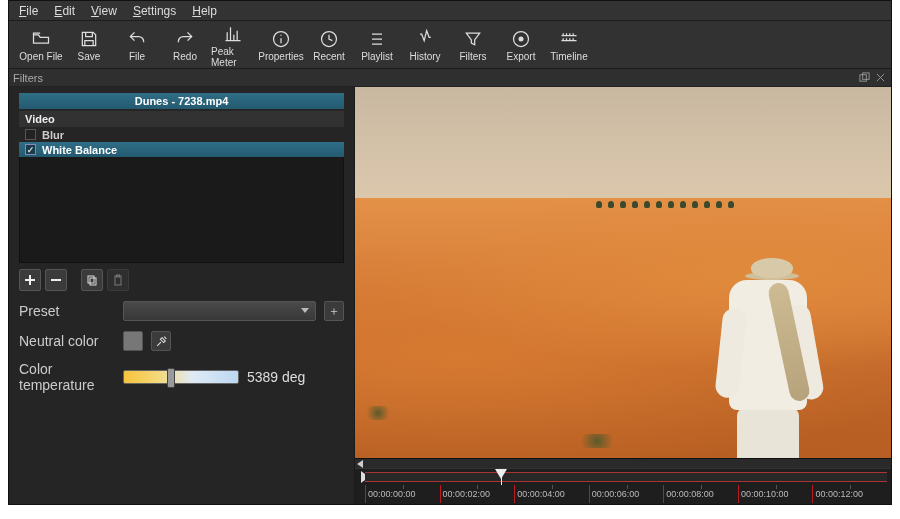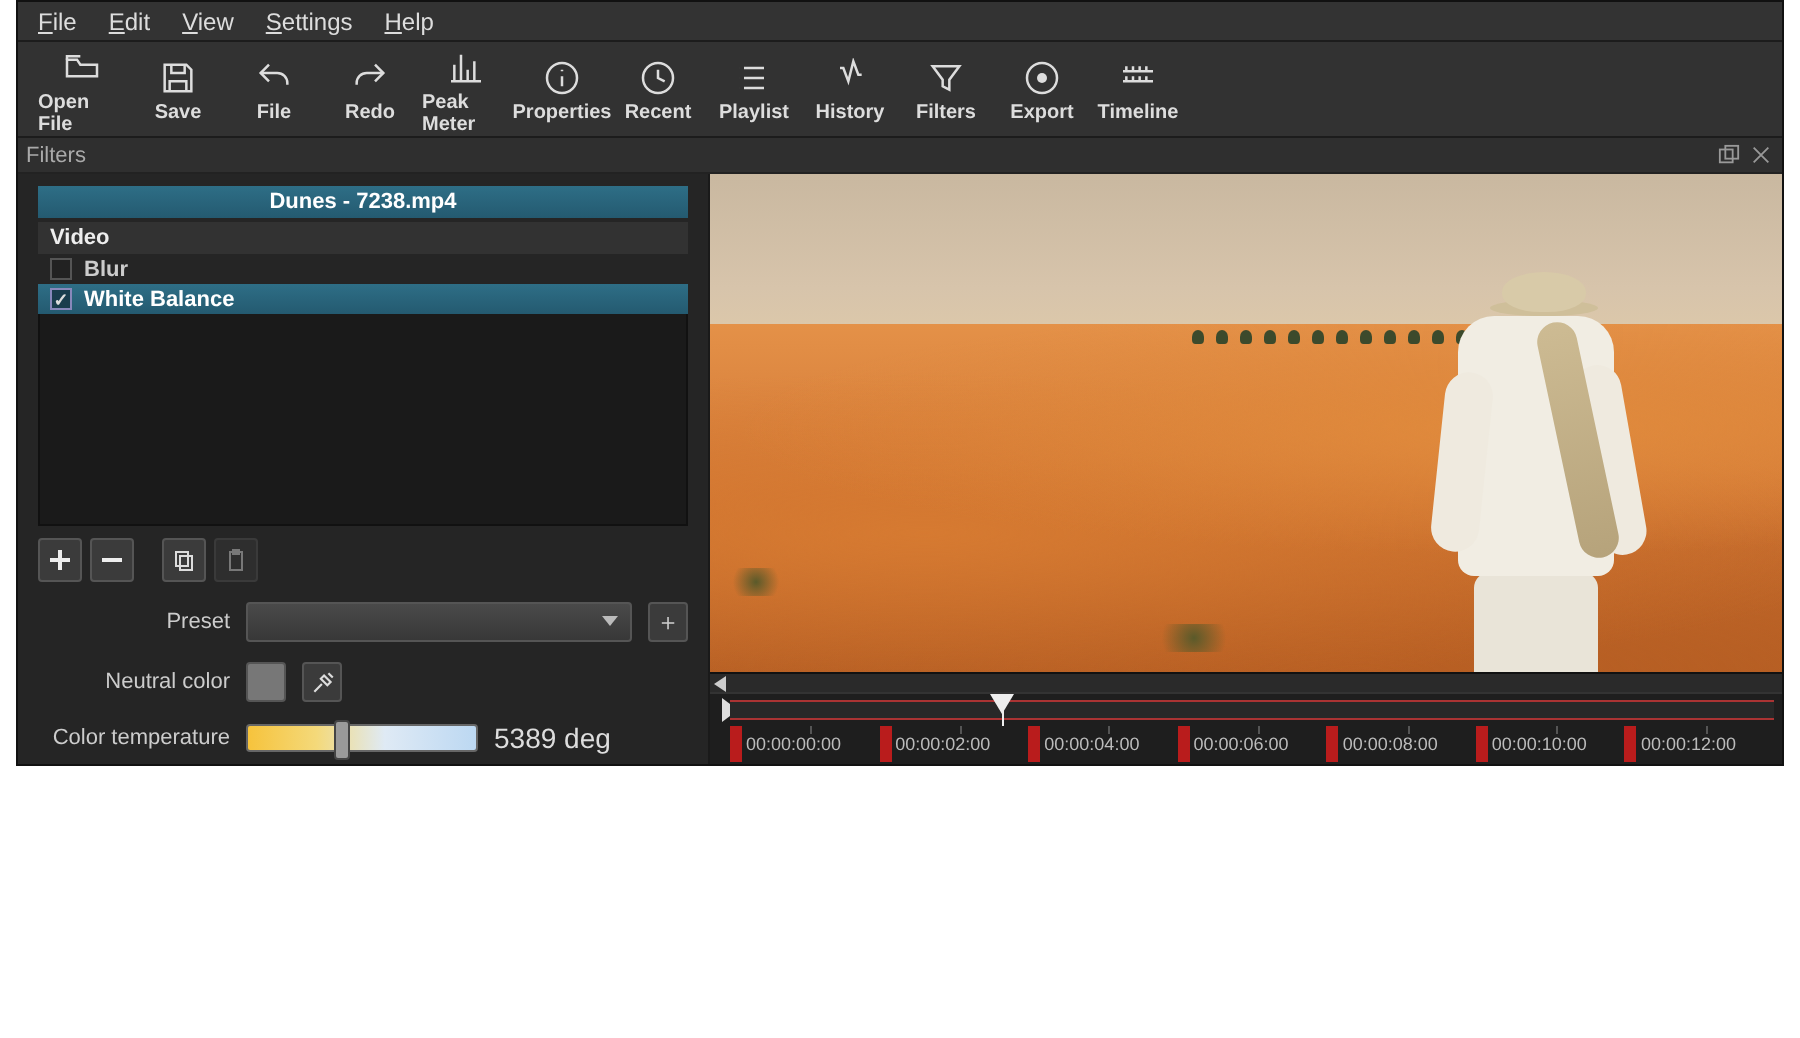--- a/index.html
+++ b/index.html
@@ -10,21 +10,21 @@
     font-family: "Segoe UI", Tahoma, sans-serif;
     font-size: 11px;
     color: #ccc;
     overflow: hidden;
   }
   .app {
     position: absolute;
     left: 8px;
     top: 0;
     width: 884px;
-    height: 383px;
+    height: 505px;
     background: #15803d;
     border: 1px solid #111;
   }
   
   .menubar {
     height: 20px;
     background: #333;
     display: flex;
     align-items: center;
     padding-left: 2px;
@@ -39,21 +39,20 @@
   .menubar .item .ul { text-decoration: underline; }
   
   .toolbar {
     height: 48px;
     background: #323232;
     display: flex;
     align-items: center;
     gap: 4px;
     padding: 2px 10px 0 10px;
     border-bottom: 1px solid #1c1c1c;
-    font-weight: bold;
   }
   .tbtn {
     display: flex;
     flex-direction: column;
     align-items: center;
     justify-content: center;
     width: 44px;
     height: 44px;
     color: #ddd;
     font-size: 10px;
@@ -158,23 +157,22 @@
     flex-direction: column;
     gap: 10px;
   }
   .prow {
     display: flex;
     align-items: center;
     gap: 8px;
   }
   .prow .lbl {
     width: 96px;
-    text-align: right;
     color: #ccc;
-    font-size: 11px;
+    font-size: 14px;
   }
   .combo {
     flex:1;
     height: 20px;
     background: linear-gradient(#4a4a4a,#383838);
     border:1px solid #555;
     border-radius:2px;
     position: relative;
   }
   .combo .tri {
@@ -256,21 +254,21 @@
   .tl-playline { position:absolute; top:8px; width:1px; height:8px; background:#eee; }
   .tl-startmark {
     position:absolute; left:6px; top:2px; width:0;height:0;
     border-top:6px solid transparent; border-bottom:6px solid transparent; border-left:8px solid #ddd;
   }
   .ruler {
     position:absolute; left:10px; right:4px; top:16px; height:18px;
     display:flex;
   }
   .tick {
-    flex:1; position:relative; border-left:6px solid #b91c1c;
+    flex:1; position:relative; border-left:1px solid #b91c1c;
   }
   .tick::before {
     content:""; position:absolute; left:50%; top:0; width:1px; height:4px; background:#555;
   }
   .tick span {
     position:absolute; left:2px; top:4px; font-size:9px; color:#bbb; white-space:nowrap;
   }
 </style>
 </head>
 <body>

